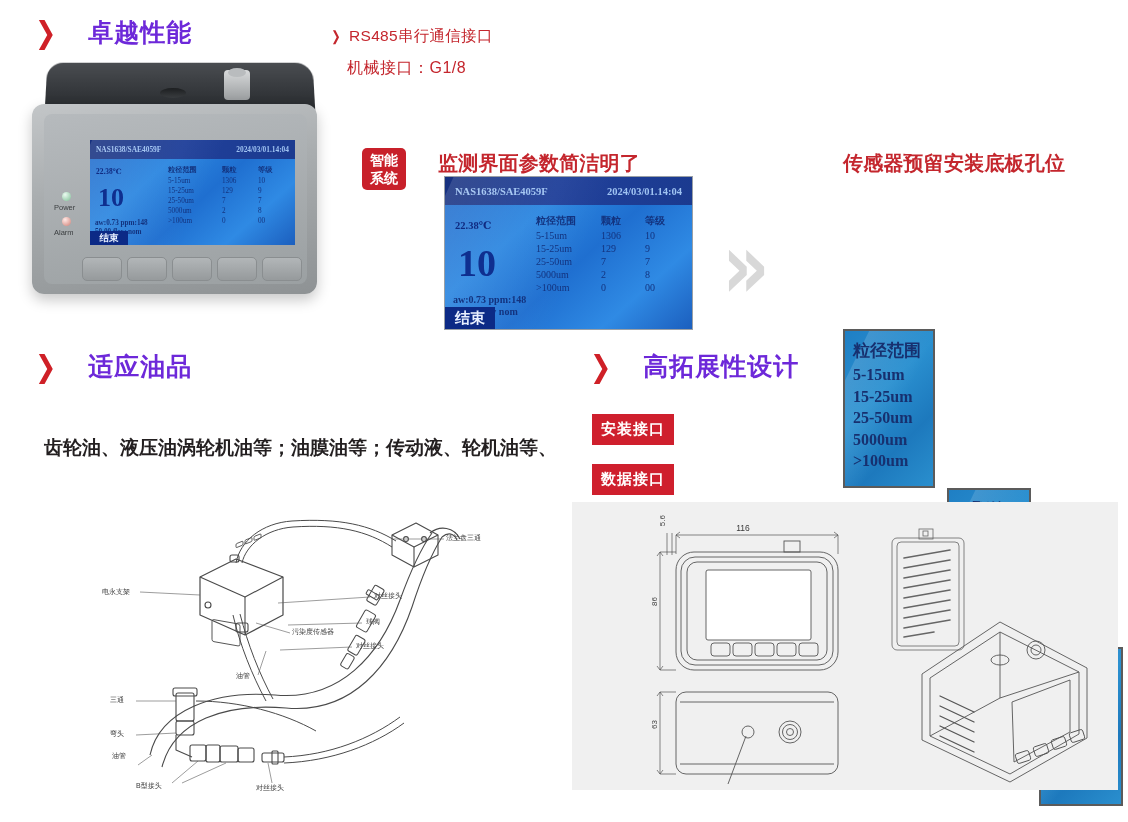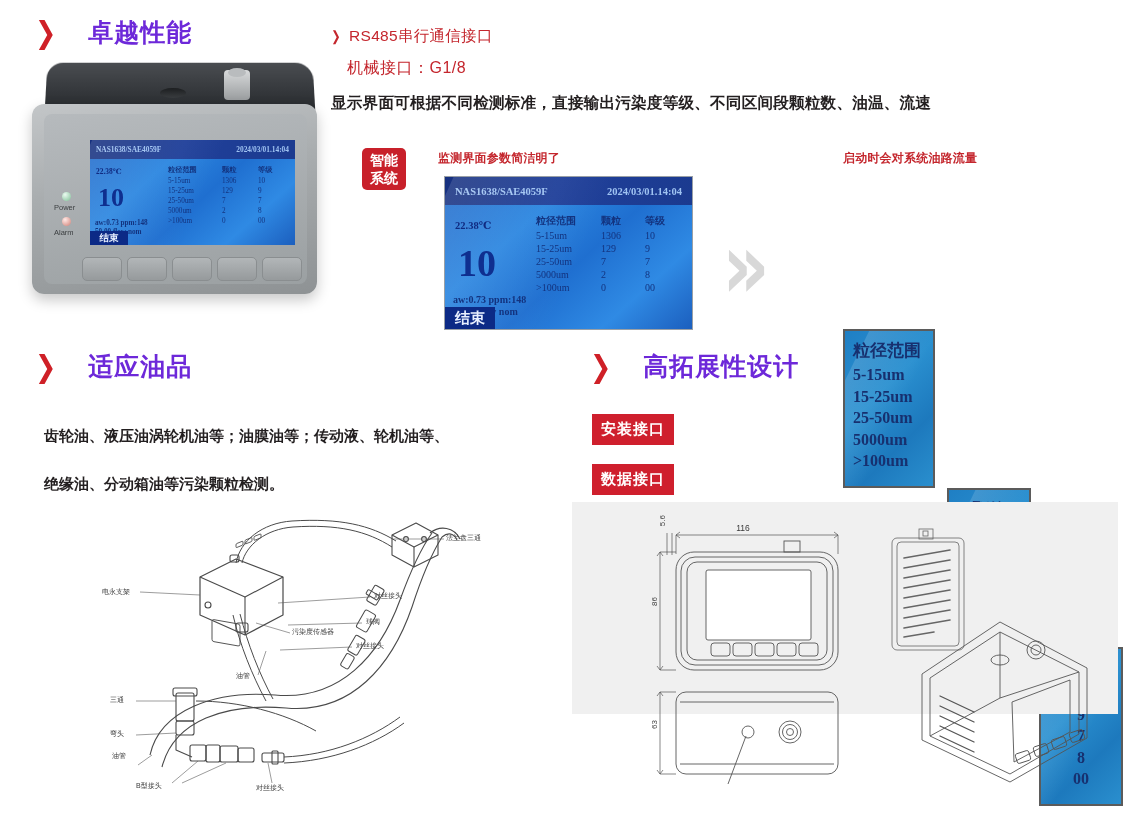--- a/index.html
+++ b/index.html
@@ -77,21 +77,21 @@
     font-size: 14px;
     font-weight: bold;
     display: flex;
     flex-direction: column;
     align-items: center;
     justify-content: center;
     line-height: 18px;
   }
   .sub-caption {
     color: #c4262d;
-    font-size: 12px;
+    font-size: 20px;
     font-weight: bold;
     letter-spacing: .2px;
   }
 
   
   .lcd {
     position: relative;
     background: linear-gradient(138deg,#1d66c8 0%,#2b86e0 32%,#1f6fd0 55%,#2f8ae4 78%,#1c5fbe 100%);
     overflow: hidden;
     font-family: "Liberation Serif", "DejaVu Serif", serif;
@@ -266,30 +266,29 @@
 
 <div class="abs" style="left:330px; top:26px;">
   <div class="rs485-line1 red-text">
     <span class="mini-chev">❯</span>
     <span>RS485串行通信接口</span>
   </div>
   <div class="rs485-line2 red-text" style="margin-top:11px;">机械接口：G1/8</div>
 </div>
 
 <div class="abs para" style="left:331px; top:88px; width:790px;">
-  <div>显示界面可根据不同检测标准，直接输出污染度等级、不同区间段颗粒数、油温、流速</div>
 </div>
 
 <div class="abs smart-badge" style="left:362px; top:148px;">
   <span>智能</span>
   <span>系统</span>
 </div>
 
 <div class="abs sub-caption" style="left:438px; top:150px;">监测界面参数简洁明了</div>
-<div class="abs sub-caption" style="left:843px; top:150px;">启动时会对系统油路流量</div>
+<div class="abs sub-caption" style="left:843px; top:150px;">传感器预留安装底板孔位</div>
 
 <div class="device-photo" style="left:32px; top:62px; width:285px; height:245px;">
 
   <div class="dev-top" style="left:14px; top:0px; width:268px; height:52px; transform:perspective(420px) rotateX(10deg);"></div>
   <div class="abs" style="left:128px; top:26px; width:26px; height:10px; background:linear-gradient(180deg,#1c1e20,#3a3d40); border-radius:50%;"></div>
   <div class="connector" style="left:192px; top:8px; width:26px; height:30px;"></div>
   <div class="abs" style="left:196px; top:6px; width:18px; height:9px; background:#b9bcbe; border-radius:50%;"></div>
 
   <div class="dev-body" style="left:0px; top:42px; width:285px; height:190px;"></div>
   <div class="dev-inner" style="left:12px; top:52px; width:263px; height:170px;"></div>
@@ -443,39 +442,38 @@
     <div>7</div>
     <div>8</div>
     <div>00</div>
   </div>
 </div>
 
 <div class="abs section-heading" style="left:33px; top:350px;">
   <span class="chev-red">❯</span>
   <span class="title">适应油品</span>
 </div>
-<div class="abs" style="left:44px; top:412px; width:520px; font-size:15px; font-weight:bold; line-height:48px;">
+<div class="abs" style="left:44px; top:424px; width:520px; font-size:19px; font-weight:bold; line-height:48px;">
   <div>齿轮油、液压油涡轮机油等；油膜油等；传动液、轮机油等、</div>
-  <div>绝缘油、分动箱油等污染颗粒检测。</div>
 </div>
 
 <div class="abs section-heading" style="left:588px; top:350px;">
   <span class="chev-red">❯</span>
   <span class="title">高拓展性设计</span>
 </div>
 
 <div class="abs" style="left:592px; top:414px; display:flex; align-items:center; gap:18px;">
   <span class="iface-badge">安装接口</span>
 </div>
 
 <div class="abs" style="left:592px; top:464px; display:flex; align-items:center; gap:18px;">
   <span class="iface-badge">数据接口</span>
 </div>
 
-<div class="draw-panel abs" style="left:572px; top:502px; width:546px; height:212px;">
+<div class="draw-panel abs" style="left:572px; top:502px; width:546px; height:288px;">
 
   <svg width="290" height="180" style="position:absolute; left:16px; top:8px;">
     <g fill="none" stroke="#555" stroke-width="0.9">
       <rect x="88" y="42" width="162" height="118" rx="18"></rect>
       <rect x="93" y="47" width="152" height="108" rx="14"></rect>
       <rect x="99" y="52" width="140" height="98" rx="10"></rect>
       <rect x="118" y="60" width="105" height="70" rx="2" fill="#fff"></rect>
       <rect x="123" y="133" width="19" height="13" rx="3"></rect>
       <rect x="145" y="133" width="19" height="13" rx="3"></rect>
       <rect x="167" y="133" width="19" height="13" rx="3"></rect>

